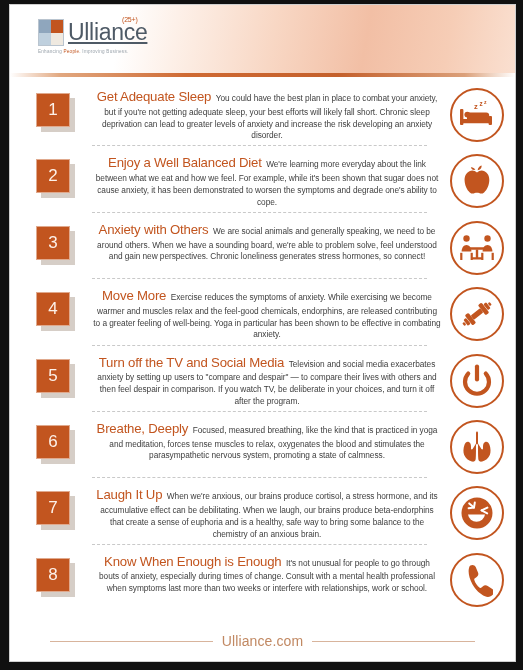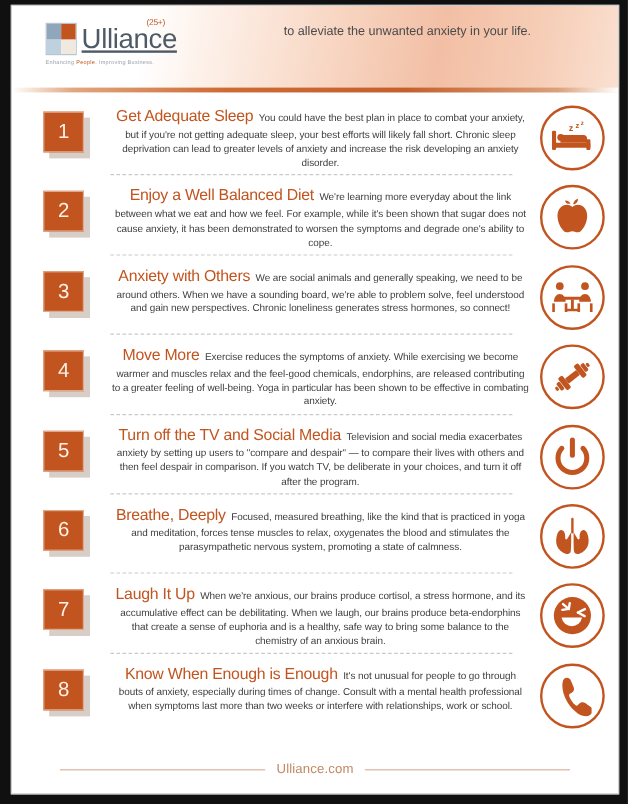--- a/index.html
+++ b/index.html
@@ -219,21 +219,21 @@
     justify-content: center;
     gap: 9px;
     padding: 0 40px 6px 40px;
   }
   .foot-rule {
     flex: 1;
     height: 1px;
     background: #d8b49c;
   }
   #footer-link {
-    font-size: 11px;
+    font-size: 14px;
     color: #c18862;
     letter-spacing: 0.1px;
     white-space: nowrap;
   }
 </style>
 </head>
 <body>
 
 <div id="page-frame">
   <div id="sheet">
@@ -249,21 +249,20 @@
             <div class="lm lm-br"></div>
           </div>
           <div id="logo-word">Ulliance</div>
           <div id="logo-sup">(25+)</div>
         </div>
         <div id="logo-tagline"><span>Enhancing </span><b>People.</b><span> Improving Business.</span></div>
       </div>
 
       <div id="title-block">
         <div id="subtitle">
-          <div>to alleviate the unwanted anxiety in your life.</div>
         </div>
       </div>
 
     </div>
 
     <div id="list">
         <div class="tip-row">
     <div class="badge-wrap">
       <div class="badge-shadow"></div>
       <div class="badge">1</div>

